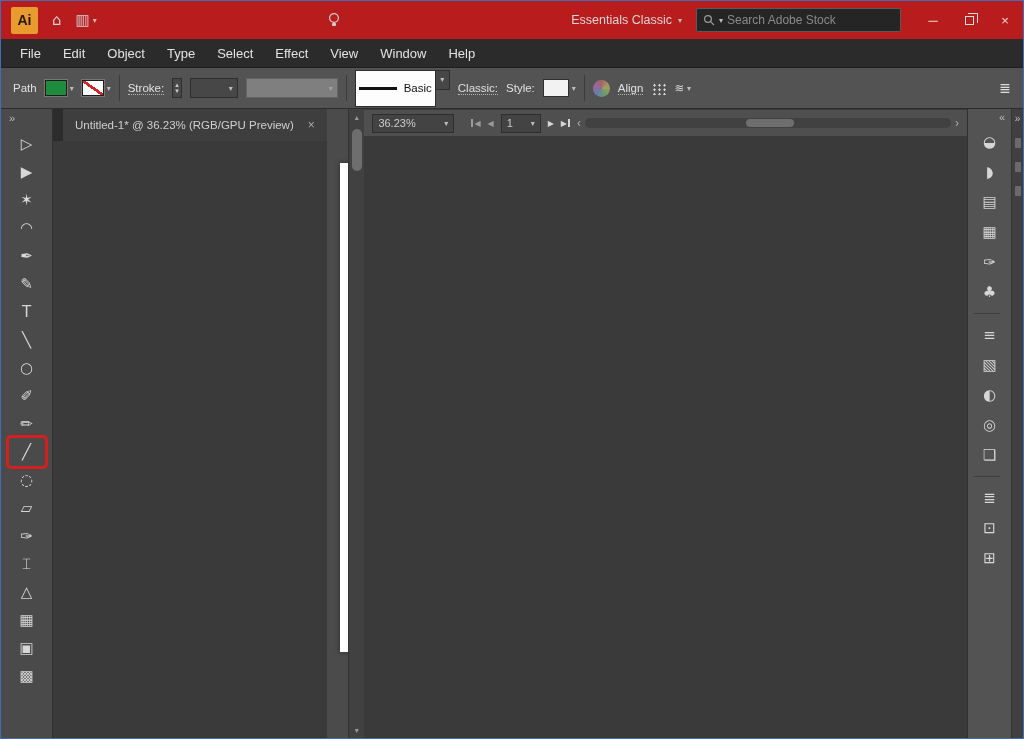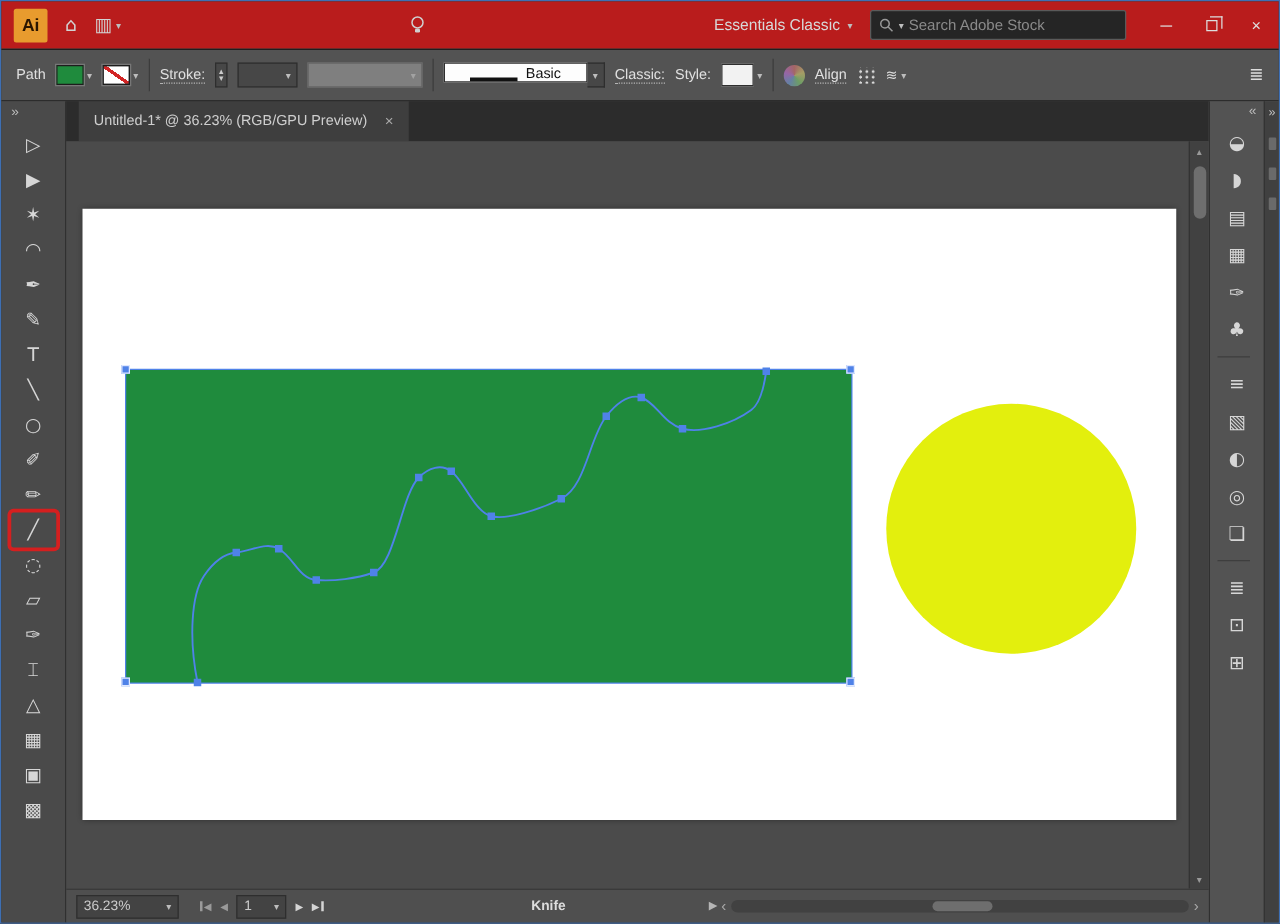--- a/index.html
+++ b/index.html
@@ -43,22 +43,22 @@
   .swatch-group { display:flex; align-items:center; gap:3px; }
   .chip { width:22px; height:16px; border:1px solid #1d1d1d; outline:1px solid #777; }
   .chip.none { background:linear-gradient(to top right,#fff 44%,#d22525 44%,#d22525 56%,#fff 56%); }
   .sep { width:1px; height:26px; background:#3c3c3c; }
   .stepper { display:flex; flex-direction:column; justify-content:center; line-height:6px; font-size:7px;
              color:#ccc; background:#474747; border:1px solid #2e2e2e; padding:1px 2px; height:20px;
              font-family:"DejaVu Sans", sans-serif; }
   .select { height:20px; background:#474747; border:1px solid #2e2e2e; display:flex; align-items:center;
             justify-content:space-between; padding:0 4px; gap:6px; }
   .select.disabled { background:#8e8e8e; border-color:#6b6b6b; opacity:.75; }
-  .style-box { height:16px; background:#fdfdfd; color:#111; display:flex; align-items:flex-end; gap:7px;
-               padding:0 20px; border:1px solid #2e2e2e; }
+  .style-box { height:37px; background:#fdfdfd; color:#111; display:flex; align-items:center; gap:7px;
+               padding:0 3px; border:1px solid #2e2e2e; }
   .line-sample { width:38px; height:3px; background:#111; }
   .dd-btn { height:20px; width:14px; background:#474747; border:1px solid #2e2e2e; border-left:none;
             display:flex; align-items:center; justify-content:center; }
   .mini-swatch { width:26px; height:18px; background:#f2f2f2; border:1px solid #2e2e2e; }
   .color-wheel { width:17px; height:17px; border-radius:50%; opacity:.8;
                  background:conic-gradient(#b96a6a,#b9b06a,#74b06a,#6a8cb9,#a86ab9,#b96a6a); }
   .dot-grid { width:15px; height:13px;
               background-image:radial-gradient(#d8d8d8 1.2px, transparent 1.4px);
               background-size:5px 4.5px; background-position:1px 1px; }
   .glyph-sans { font-family:"DejaVu Sans", sans-serif; }
@@ -69,21 +69,21 @@
 
   
   .toolbar { width:52px; background:#4a4a4a; border-right:1px solid #303030; display:flex;
              flex-direction:column; align-items:center; flex:0 0 auto; }
   .toolbar-header { width:100%; padding:3px 0 6px 8px; color:#bdbdbd; font-size:11px; }
   .tool { width:36px; height:28px; display:flex; align-items:center; justify-content:center; }
   .tool .glyph { color:#d6d6d6; font-size:15px; font-family:"DejaVu Sans", sans-serif; line-height:1; }
   .tool.highlighted { box-shadow:0 0 0 3px #d51f1f; border-radius:2px; }
 
   
-  .center { flex:1; display:flex; flex-direction:column; min-width:0; }
+  .center { flex:1; display:flex; min-width:0; }
   .tabbar { height:32px; background:#2c2c2c; display:flex; align-items:stretch; flex:0 0 auto; }
   .doc-tab { margin-left:10px; background:#3e3e3e; display:flex; align-items:center; gap:14px;
              padding:0 12px; color:#cfcfcf; font-size:11.5px; }
   .tab-close { color:#aaa; font-size:12px; }
 
   .canvas { flex:1; position:relative; background:#4b4b4b; overflow:hidden; }
   .artboard { position:absolute; background:#ffffff; box-shadow:0 0 5px rgba(0,0,0,.45); }
   .shape-rect { position:absolute; box-shadow:0 0 0 1px #4f82e8; }
   .shape-circle { position:absolute; border-radius:50%; }
   .path-svg { position:absolute; left:0; top:0; }
@@ -169,20 +169,32 @@
       <div class="win-controls">
         <div class="win-btn">─</div>
         <div class="win-btn">
             <span class="restore-glyph"></span>
           </div>
         <div class="win-btn">×</div>
       </div>
     </div>
   </div>
 
+  <div class="menubar">
+
+  <span class="menu-item">File</span>
+      <span class="menu-item">Edit</span>
+      <span class="menu-item">Object</span>
+      <span class="menu-item">Type</span>
+      <span class="menu-item">Select</span>
+      <span class="menu-item">Effect</span>
+      <span class="menu-item">View</span>
+      <span class="menu-item">Window</span>
+      <span class="menu-item">Help</span>
+    </div>
 
   <div class="controlbar">
     <span class="cb-label">Path</span>
     <div class="swatch-group">
       <span class="chip" style="background: rgb(31, 139, 61);"></span>
       <span class="chev">▾</span>
     </div>
     <div class="swatch-group">
       <span class="chip none"></span>
       <span class="chev">▾</span>

